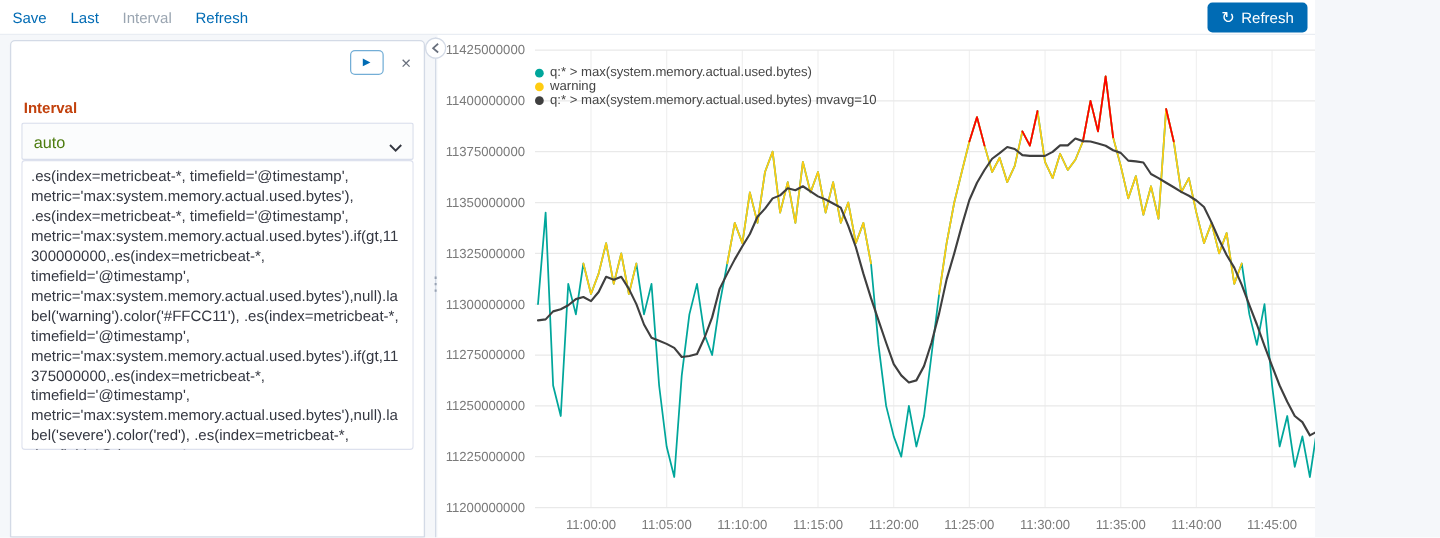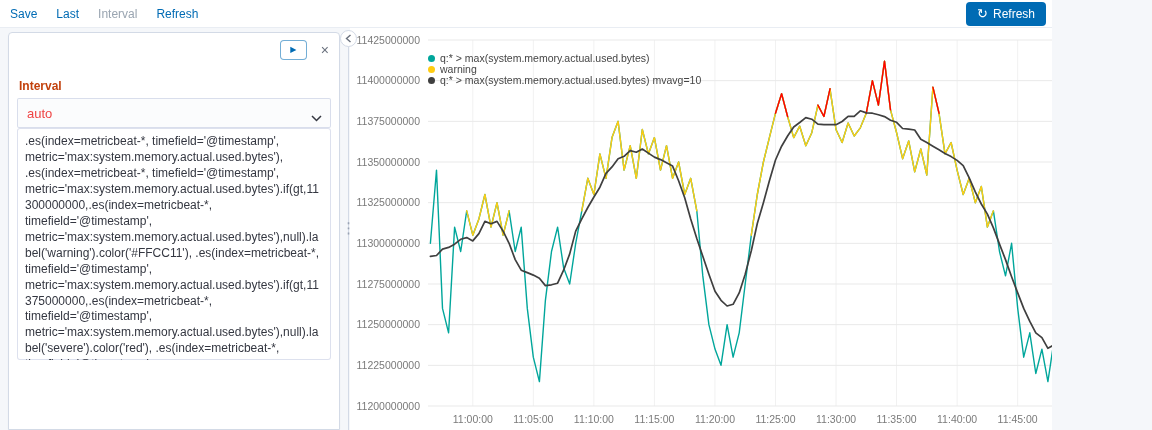--- a/index.html
+++ b/index.html
@@ -25,21 +25,21 @@
   
   .sidebar{position:absolute;left:8px;top:32px;width:332px;bottom:0;background:#fff;border:1px solid #d3dae6;
     border-radius:4px 4px 0 0;box-shadow:0 2px 2px -1px rgba(152,162,179,.3);padding:6px 8px;box-sizing:border-box;z-index:4;}
   .sidebar-header{display:flex;justify-content:flex-end;align-items:center;gap:12px;height:22px;margin-bottom:2px;}
   .play-btn{width:27px;height:20px;border:1px solid rgba(0,107,180,.55);border-radius:4px;background:#fff;color:#006BB4;
     display:flex;align-items:center;justify-content:center;cursor:pointer;padding:0;}
   .play-glyph{font-size:8px;line-height:1;}
   .close-btn{background:none;border:none;color:#69707D;font-size:14px;line-height:1;cursor:pointer;padding:0 2px;}
   .form-label{font-size:12px;font-weight:700;color:#c2410c;margin:18px 2px 5px;}
   .select{position:relative;height:30px;background:#fbfcfd;box-shadow:inset 0 0 0 1px rgba(17,43,134,.14);
-    border-radius:2px;display:flex;align-items:center;padding:0 10px;font-size:13px;color:#ef4444;cursor:pointer;}
+    border-radius:2px;display:flex;align-items:center;padding:0 10px;font-size:13px;color:#4d7c0f;cursor:pointer;}
   .select .chev{position:absolute;right:9px;top:12px;}
   textarea.expr{display:block;width:100%;height:232px;resize:none;border:none;background:#fff;
     box-shadow:inset 0 0 0 1px rgba(17,43,134,.14);border-radius:3px;
     font-family:"Liberation Sans",sans-serif;font-size:12px;line-height:1.33;color:#343741;
     padding:6px 8px;box-sizing:border-box;outline:none;}
 
   
   .divider{position:absolute;left:348px;top:30px;bottom:0;width:1px;background:#d3dae6;z-index:3;cursor:col-resize;}
   .collapse-btn{position:absolute;left:340px;top:30px;width:17px;height:17px;border-radius:50%;
     border:1px solid #d3dae6;background:#fff;color:#69707D;display:flex;align-items:center;justify-content:center;

